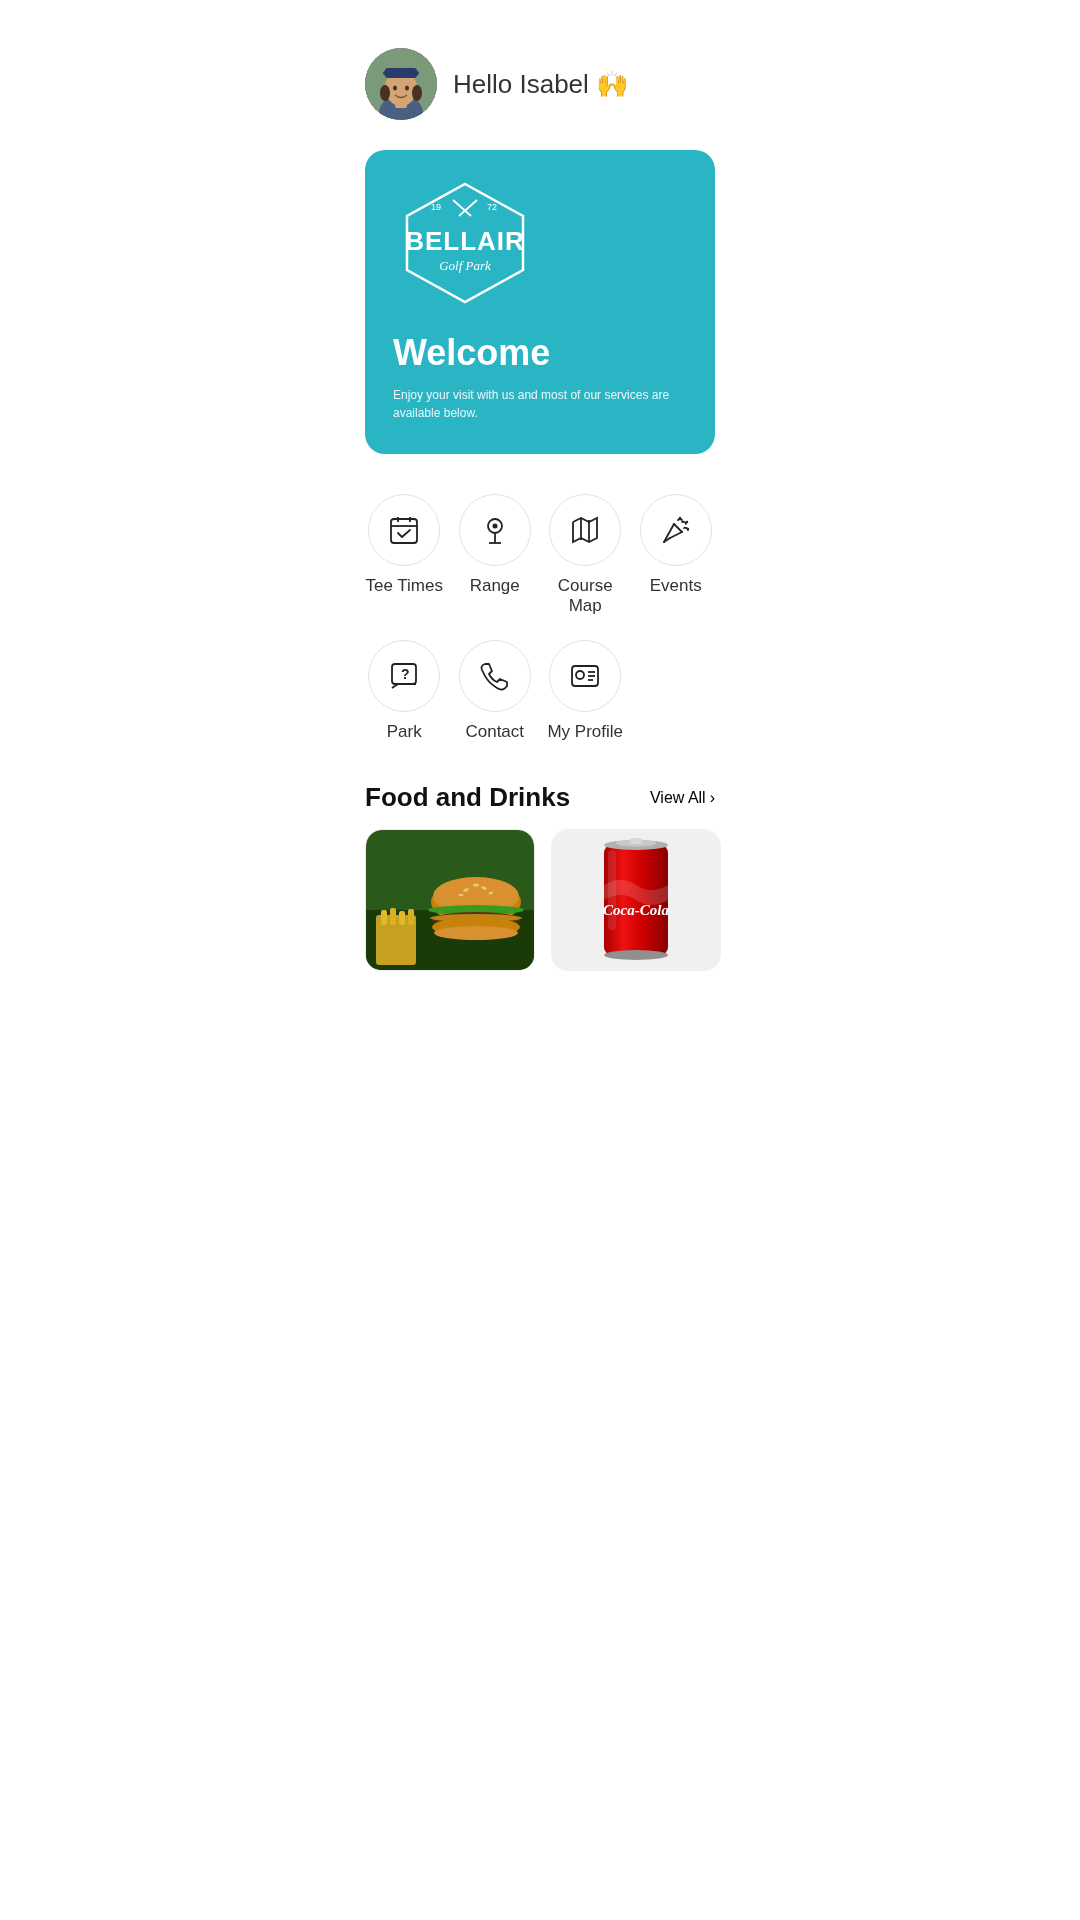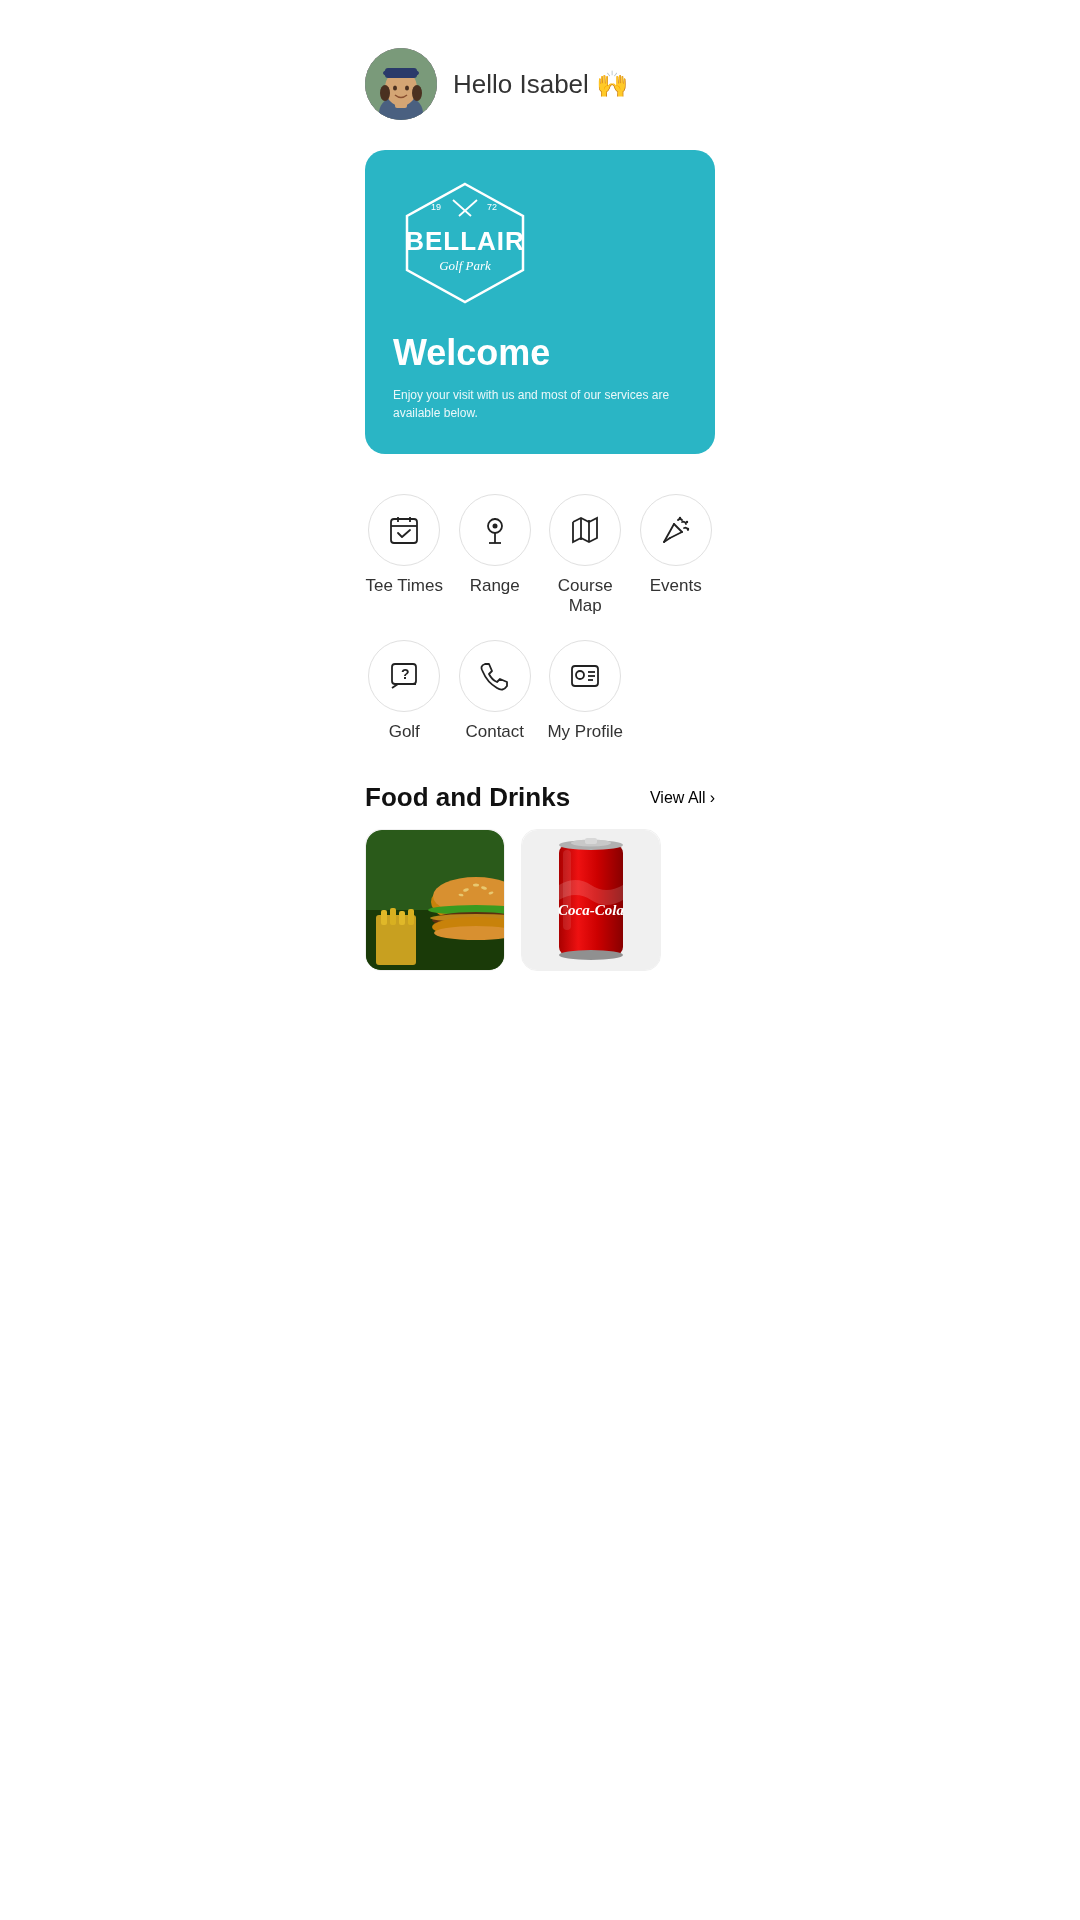--- a/index.html
+++ b/index.html
@@ -146,21 +146,21 @@
     
     .food-cards {
       display: flex;
       gap: 16px;
       padding: 0 20px 20px 20px;
       overflow-x: auto;
     }
 
     .food-card {
       flex-shrink: 0;
-      width: 140px;
+      width: 170px;
       border-radius: 16px;
       overflow: hidden;
       border: 1px solid #f0f0f0;
     }
 
     
     .bottom-nav {
       height: 60px;
     }
   </style>
@@ -283,21 +283,21 @@
     </div>
 
     <div class="service-item">
       <div class="service-icon-wrap">
         <svg width="32" height="32" viewBox="0 0 32 32" fill="none" stroke="#222" stroke-width="1.8" xmlns="http://www.w3.org/2000/svg">
           <rect x="4" y="4" width="24" height="20" rx="3"></rect>
           <polyline points="4,28 10,24 28,24"></polyline>
           <text x="13" y="19" font-size="14" fill="#222" stroke="none" font-family="sans-serif" font-weight="bold">?</text>
         </svg>
       </div>
-      <span class="service-label">Golf</span>
+      <span class="service-label">Park</span>
     </div>
 
     <div class="service-item">
       <div class="service-icon-wrap">
         <svg width="32" height="32" viewBox="0 0 32 32" fill="none" stroke="#222" stroke-width="1.8" xmlns="http://www.w3.org/2000/svg">
           <path d="M6,4 Q6,4 10,4 L13,11 L10,14 Q13,20 18,22 L21,19 L28,22 Q28,26 28,26 Q24,32 18,28 Q8,22 4,12 Q0,6 6,4 Z" stroke-linejoin="round"></path>
         </svg>
       </div>
       <span class="service-label">Contact</span>
     </div>

